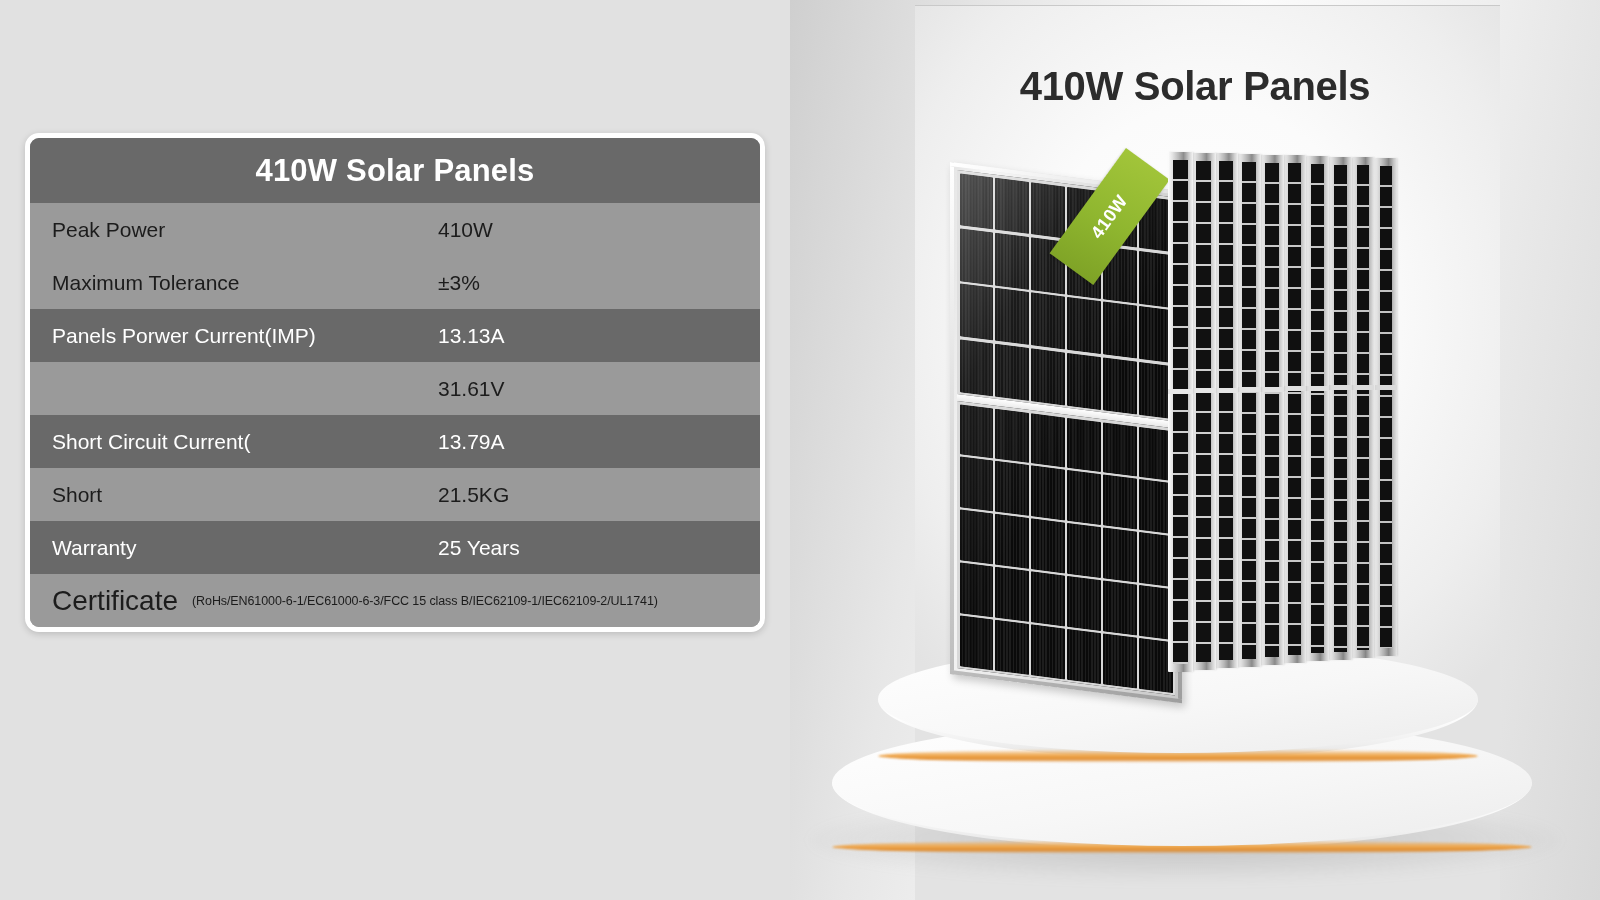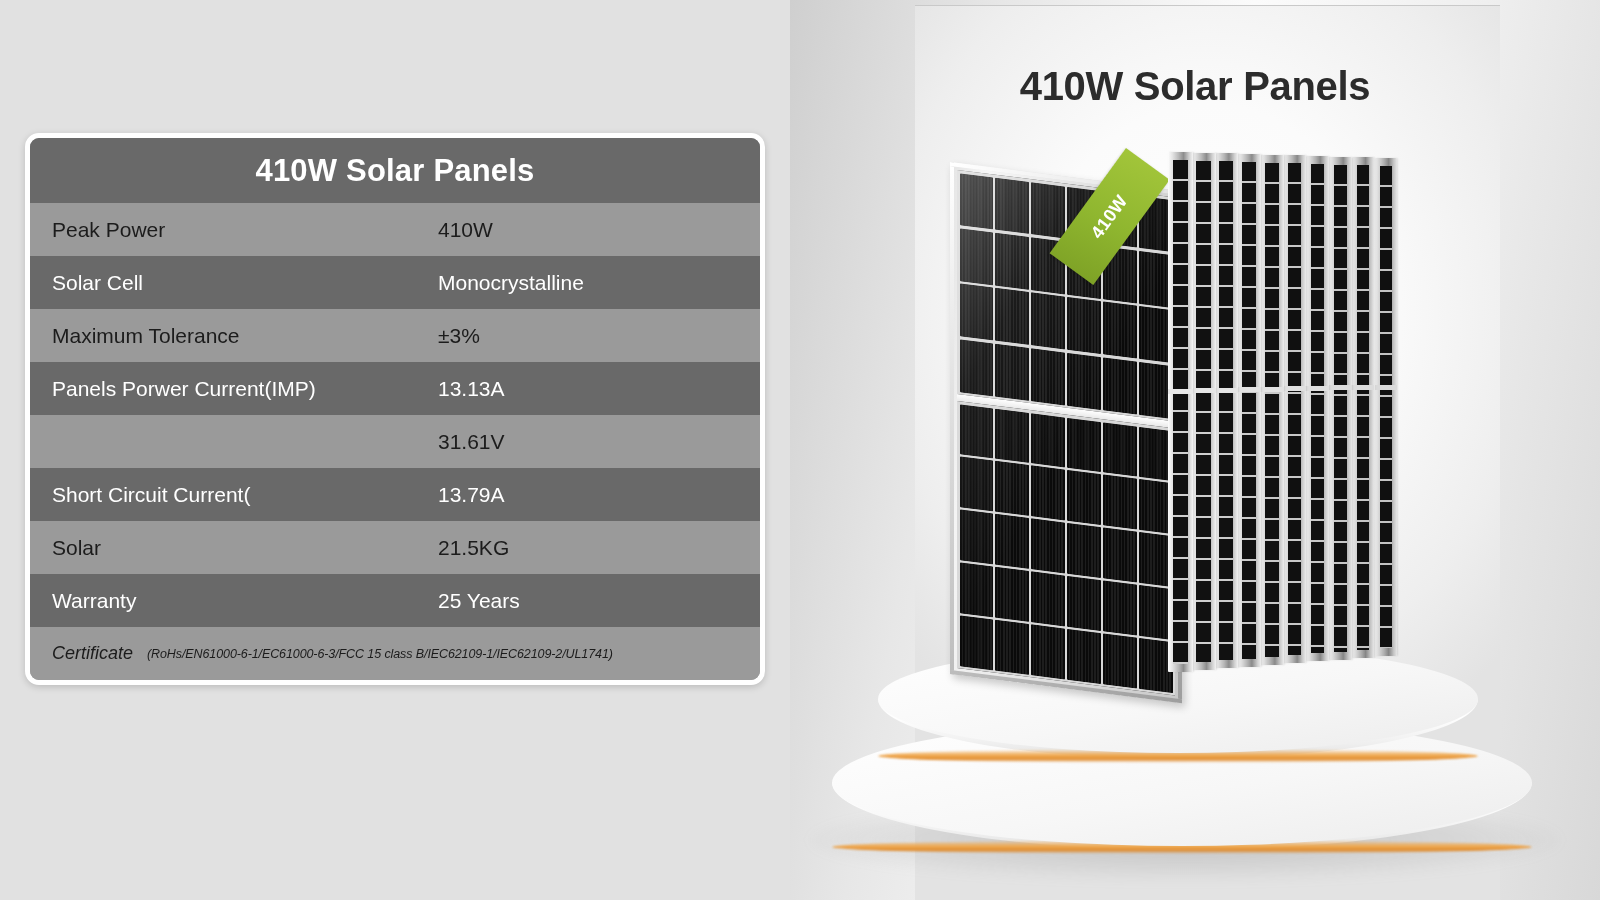--- a/index.html
+++ b/index.html
@@ -65,27 +65,26 @@
     position:absolute;
     left:408px;
     font-size:21px;
     font-weight:400;
     white-space:nowrap;
   }
   .spec-row { position:relative; }
 
   
   .spec-row.cert { padding-left:22px; }
-  .cert-label { font-size:18px;font-style:italic; }
+  .cert-label { font-size:28px; }
   .cert-text {
     font-size:12.5px;
     margin-left:14px;
     white-space:nowrap;
     letter-spacing:-.1px;
-    font-style:italic;
   }
 
   
   .right-pane {
     position:absolute;
     left:790px; top:0;
     width:810px; height:900px;
     background:linear-gradient(100deg,#cfcfcf 0%, #e7e7e7 22%, #fbfbfb 48%, #efefef 72%, #d8d8d8 100%);
     overflow:hidden;
   }
@@ -262,41 +261,37 @@
 
       <div class="spec-header">
         <div class="spec-header-title">410W Solar Panels</div>
       </div>
 
       <div id="spec-rows">
           <div class="spec-row light">
             <span class="spec-label">Peak Power</span>
             <span class="spec-value">410W</span>
           </div>
-          <div class="spec-row dark">
-            <span class="spec-label">Solar Cell</span>
-            <span class="spec-value">Monocrystalline</span>
-          </div>
           <div class="spec-row light">
             <span class="spec-label">Maximum Tolerance</span>
             <span class="spec-value">±3%</span>
           </div>
           <div class="spec-row dark">
             <span class="spec-label">Panels Porwer Current(IMP)</span>
             <span class="spec-value">13.13A</span>
           </div>
           <div class="spec-row light">
             <span class="spec-value">31.61V</span>
           </div>
           <div class="spec-row dark">
             <span class="spec-label">Short Circuit Current(</span>
             <span class="spec-value">13.79A</span>
           </div>
           <div class="spec-row light">
-            <span class="spec-label">Solar</span>
+            <span class="spec-label">Short</span>
             <span class="spec-value">21.5KG</span>
           </div>
           <div class="spec-row dark">
             <span class="spec-label">Warranty</span>
             <span class="spec-value">25 Years</span>
           </div>
         </div>
 
       <div class="spec-row light cert">
         <span class="cert-label">Certificate</span>

